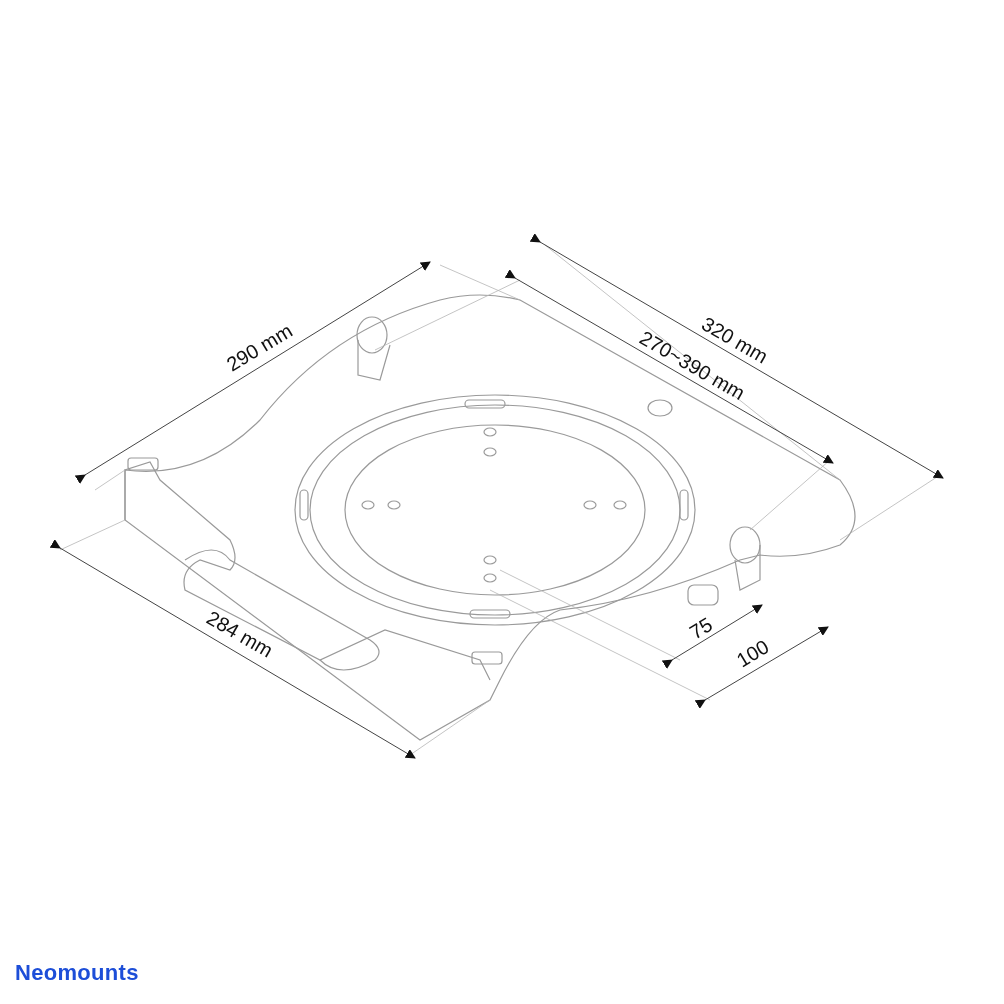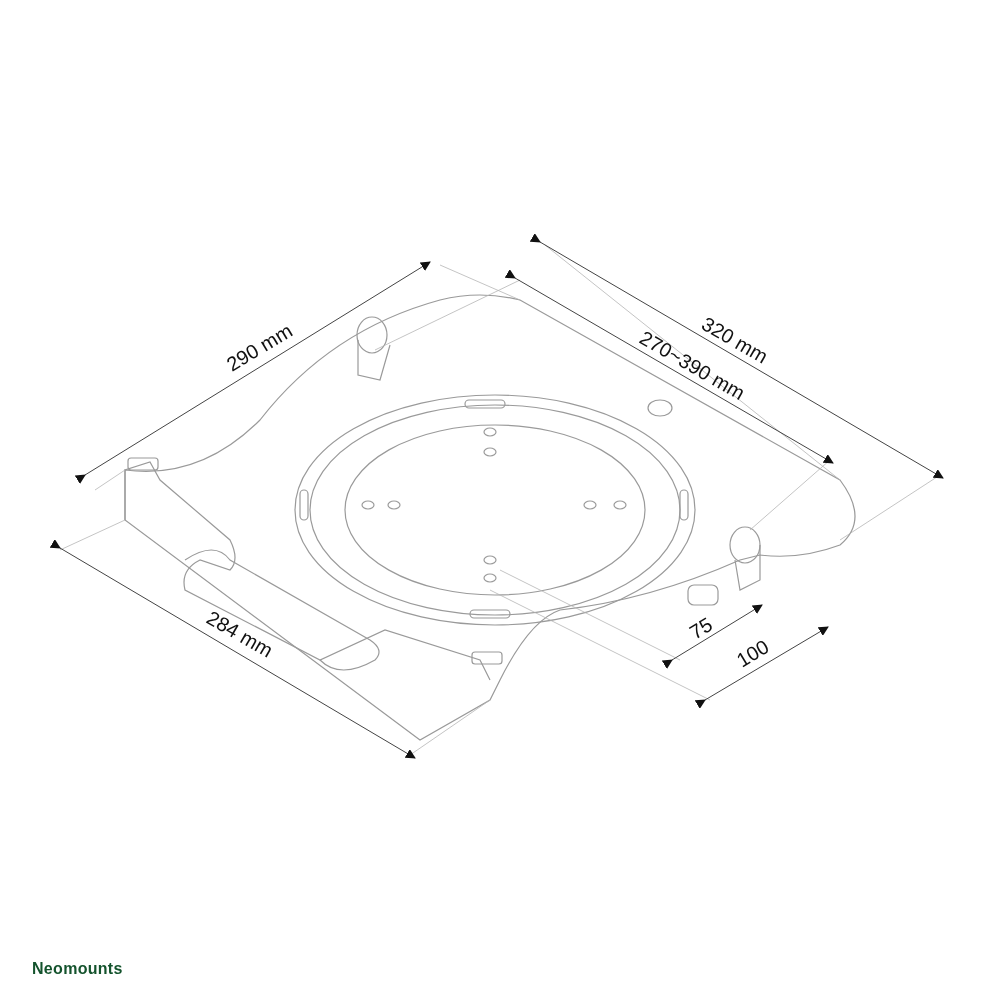--- a/index.html
+++ b/index.html
@@ -1,19 +1,19 @@
 <!DOCTYPE html>
 <html><head>
 <meta charset="utf-8">
 <style>
   html, body { margin:0; padding:0; background:#ffffff; }
   body { width:1004px; height:1004px; position:relative; overflow:hidden; font-family:"Liberation Sans", sans-serif; }
   #diagram { position:absolute; left:0; top:0; width:1004px; height:1004px; }
   .dim-text { font-family:"Liberation Sans", sans-serif; font-size:20px; fill:#111; }
-  .brand { position:absolute; left:32px; top:960px; font-family:"Liberation Sans", sans-serif; font-size:16px; font-weight:bold; color:#14532d; letter-spacing:0.3px; }
+  .brand { position:absolute; left:15px; top:960px; font-family:"Liberation Sans", sans-serif; font-size:22px; font-weight:bold; color:#1d4ed8; letter-spacing:0.3px; }
 </style>
 </head>
 <body>
 
 <svg id="diagram" viewBox="0 0 1004 1004" xmlns="http://www.w3.org/2000/svg">
   <defs>
     <marker id="arr" markerWidth="10" markerHeight="10" refX="9" refY="5" orient="auto" markerUnits="userSpaceOnUse">
       <path d="M0,0 L10,5 L0,10 z" fill="#111"></path>
     </marker>
   </defs>

